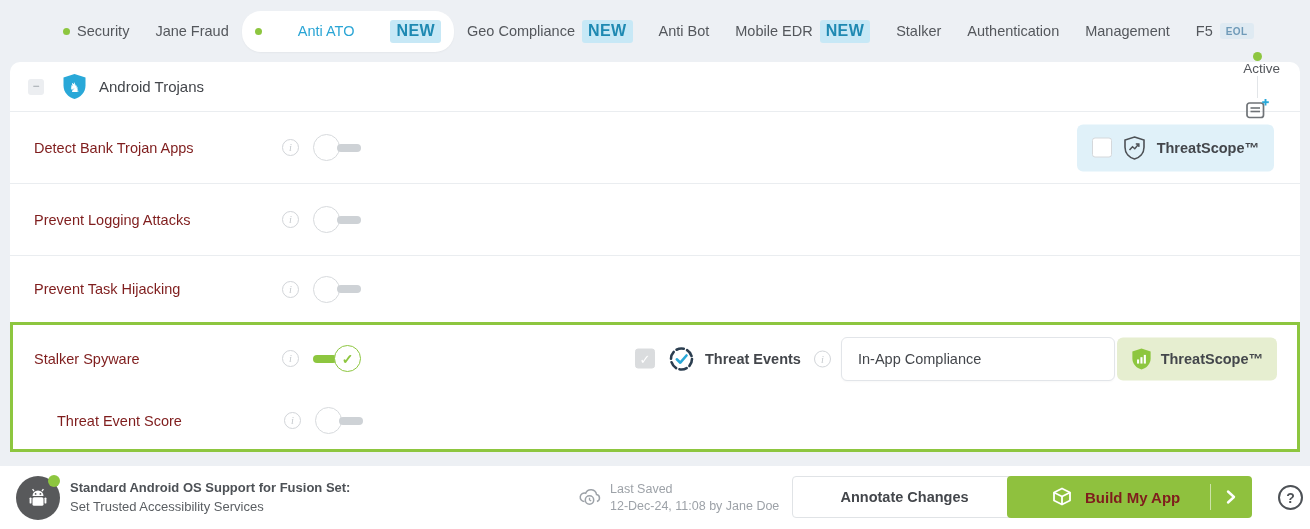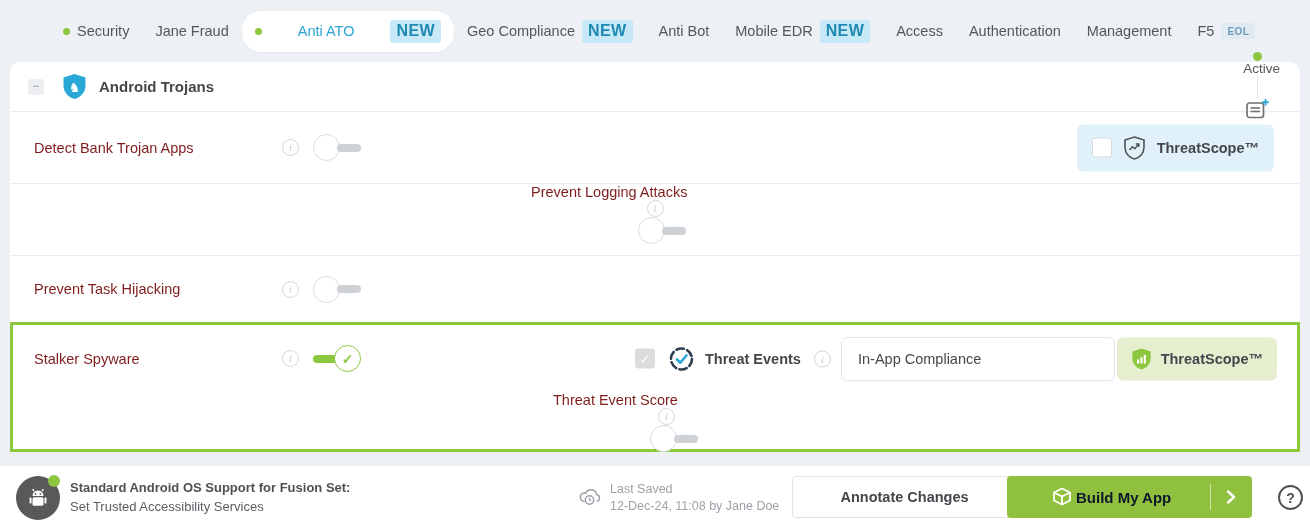--- a/index.html
+++ b/index.html
@@ -21,21 +21,21 @@
   .badge.eol { background:#dfeaf2; color:#6f9ab8; font-size:10px; }
 
   
   .card { position:absolute; left:10px; top:62px; width:1290px; height:390px;
           background:#fff; border-radius:10px; }
   .card-header { height:50px; display:flex; align-items:center;
                  padding:0 20px 0 18px; border-bottom:1px solid #eaedf0; }
   .collapse { width:16px; height:16px; background:#eceef1; border-radius:3px;
               color:#9aa0a6; font-size:12px; line-height:14px; text-align:center; cursor:pointer; }
   .hdr-shield { margin-left:18px; display:flex; }
-  .card-title { font-weight:bold; font-size:15px; color:#43464b; margin-left:12px; }
+  .card-title { font-weight:normal; font-size:15px; color:#43464b; margin-left:12px; }
   .hdr-right { margin-left:auto; display:flex; align-items:center;flex-direction:column; }
   .status-dot { width:9px; height:9px; border-radius:50%; background:#8dc63f; }
   .status-label { font-size:13.5px; color:#54575c; margin-left:8px; }
   .vsep { width:1px; height:22px; background:#e2e5e8; margin:0 15px; }
 
   .row { display:flex; align-items:center; padding:0 24px; position:relative; }
   .row.bordered { border-bottom:1px solid #eaedf0; }
   .row-label { width:248px; font-size:14.5px; color:#7f1d1d; }
   .info { width:17px; height:17px; flex:0 0 auto; border:1.5px solid #d2d5d9; border-radius:50%;
           color:#c6cace; font-size:10.5px; font-family:"Liberation Serif",serif; font-style:italic;
@@ -50,21 +50,21 @@
   .ts-box { position:absolute; right:26px; top:50%; transform:translateY(-50%);
             display:flex; align-items:center; gap:11px; background:#e0f1f9;
             border-radius:6px; padding:11px 15px; }
   .cb { width:20px; height:20px; background:#fff; border:1px solid #d5d8db; border-radius:3px; cursor:pointer; }
   .ts-label { font-weight:bold; font-size:14.5px; color:#43464b; white-space:nowrap; }
 
   
   .hl-region { position:absolute; left:0; right:0; top:260px; height:130px;
                border:3px solid #8dc63f; }
   .row-stalker { height:67px; padding:0 21px; }
-  .row-score  { height:57px; padding:0 21px 0 44px;flex-direction:column; }
+  .row-score  { height:57px; padding:0 21px 0 44px; }
   .mid-group { position:absolute; left:622px; top:50%; transform:translateY(-50%);
                display:flex; align-items:center; }
   .cb.checked { background:#dadcde; border-color:#dadcde; color:#fff; font-size:13px;
                 display:flex; align-items:center; justify-content:center; }
   .te-icon { margin-left:13px; display:flex; }
   .te-label { font-weight:bold; font-size:14.5px; color:#43464b; margin-left:10px; white-space:nowrap; }
   .mid-group .info { margin-left:13px; }
   .dropdown { position:absolute; left:828px; top:50%; transform:translateY(-50%);
               width:274px; height:44px; background:#fff; border:1px solid #e2e5e9;
               border-radius:6px; display:flex; align-items:center; padding-left:16px;
@@ -85,21 +85,21 @@
   .saved-icon { position:absolute; left:578px; top:20px; }
   .saved-text { position:absolute; left:610px; top:15px; line-height:17px;
                 font-size:12.5px; color:#9da2a8; }
   .btn-annotate { position:absolute; left:792px; top:10px; width:225px; height:42px;
                   background:#fff; border:1px solid #e0e3e6; border-radius:4px;
                   font-weight:bold; font-size:14.5px; color:#43464b; font-family:inherit;
                   display:flex; align-items:center; justify-content:center; cursor:pointer; }
   .btn-build { position:absolute; left:1007px; top:10px; width:245px; height:42px;
                background:#8fc13e; border:none; border-radius:4px; cursor:pointer;
                display:flex; align-items:center; padding:0 15px 0 44px; font-family:inherit; }
-  .build-label { font-weight:bold; font-size:15px; color:#0f172a; margin-left:3px; white-space:nowrap; }
+  .build-label { font-weight:bold; font-size:15px; color:#7f1d1d; margin-left:12px; white-space:nowrap; }
   .build-sep { width:1px; height:26px; background:rgba(255,255,255,.55); margin-left:auto; }
   .build-chev { margin-left:14px; display:flex; }
   .help { position:absolute; left:1278px; top:19px; width:25px; height:25px;
           border:2px solid #4d5156; border-radius:50%; color:#4d5156; font-weight:bold;
           font-size:14px; display:flex; align-items:center; justify-content:center; cursor:pointer; }
 </style>
 </head>
 <body>
 
 <nav class="nav">
@@ -120,21 +120,21 @@
     <span class="badge">NEW</span>
   </div>
   <div class="tab">
     <span>Anti Bot</span>
   </div>
   <div class="tab">
     <span>Mobile EDR</span>
     <span class="badge">NEW</span>
   </div>
   <div class="tab">
-    <span>Access</span>
+    <span>Stalker</span>
   </div>
   <div class="tab">
     <span>Authentication</span>
   </div>
   <div class="tab">
     <span>Management</span>
   </div>
   <div class="tab">
     <span>F5</span>
     <span class="badge eol">EOL</span>
@@ -181,21 +181,21 @@
         <svg width="23" height="25" viewBox="0 0 23 25">
           <path d="M11.5 1.6 L21 4.6 V11.7 C21 17.9 16.6 22 11.5 23.4 C6.4 22 2 17.9 2 11.7 V4.6 Z" fill="none" stroke="#4d5156" stroke-width="1.6"></path>
           <polyline points="6.5,14.5 9.5,11.2 11.8,13.2 15.5,8.8" fill="none" stroke="#4d5156" stroke-width="1.5"></polyline>
           <polyline points="12.8,8.6 15.8,8.5 15.9,11.4" fill="none" stroke="#4d5156" stroke-width="1.5"></polyline>
         </svg>
       </span>
       <span class="ts-label">ThreatScope™</span>
     </div>
   </div>
 
-  <div class="row bordered" style="height:72px;flex-direction:column;">
+  <div class="row bordered" style="height:72px;">
     <span class="row-label">Prevent Logging Attacks</span>
     <span class="info">i</span>
     <span class="toggle off">
       <span class="knob"></span>
       <span class="tbar"></span>
     </span>
   </div>
 
   <div class="row" style="height:66px;">
     <span class="row-label">Prevent Task Hijacking</span>

